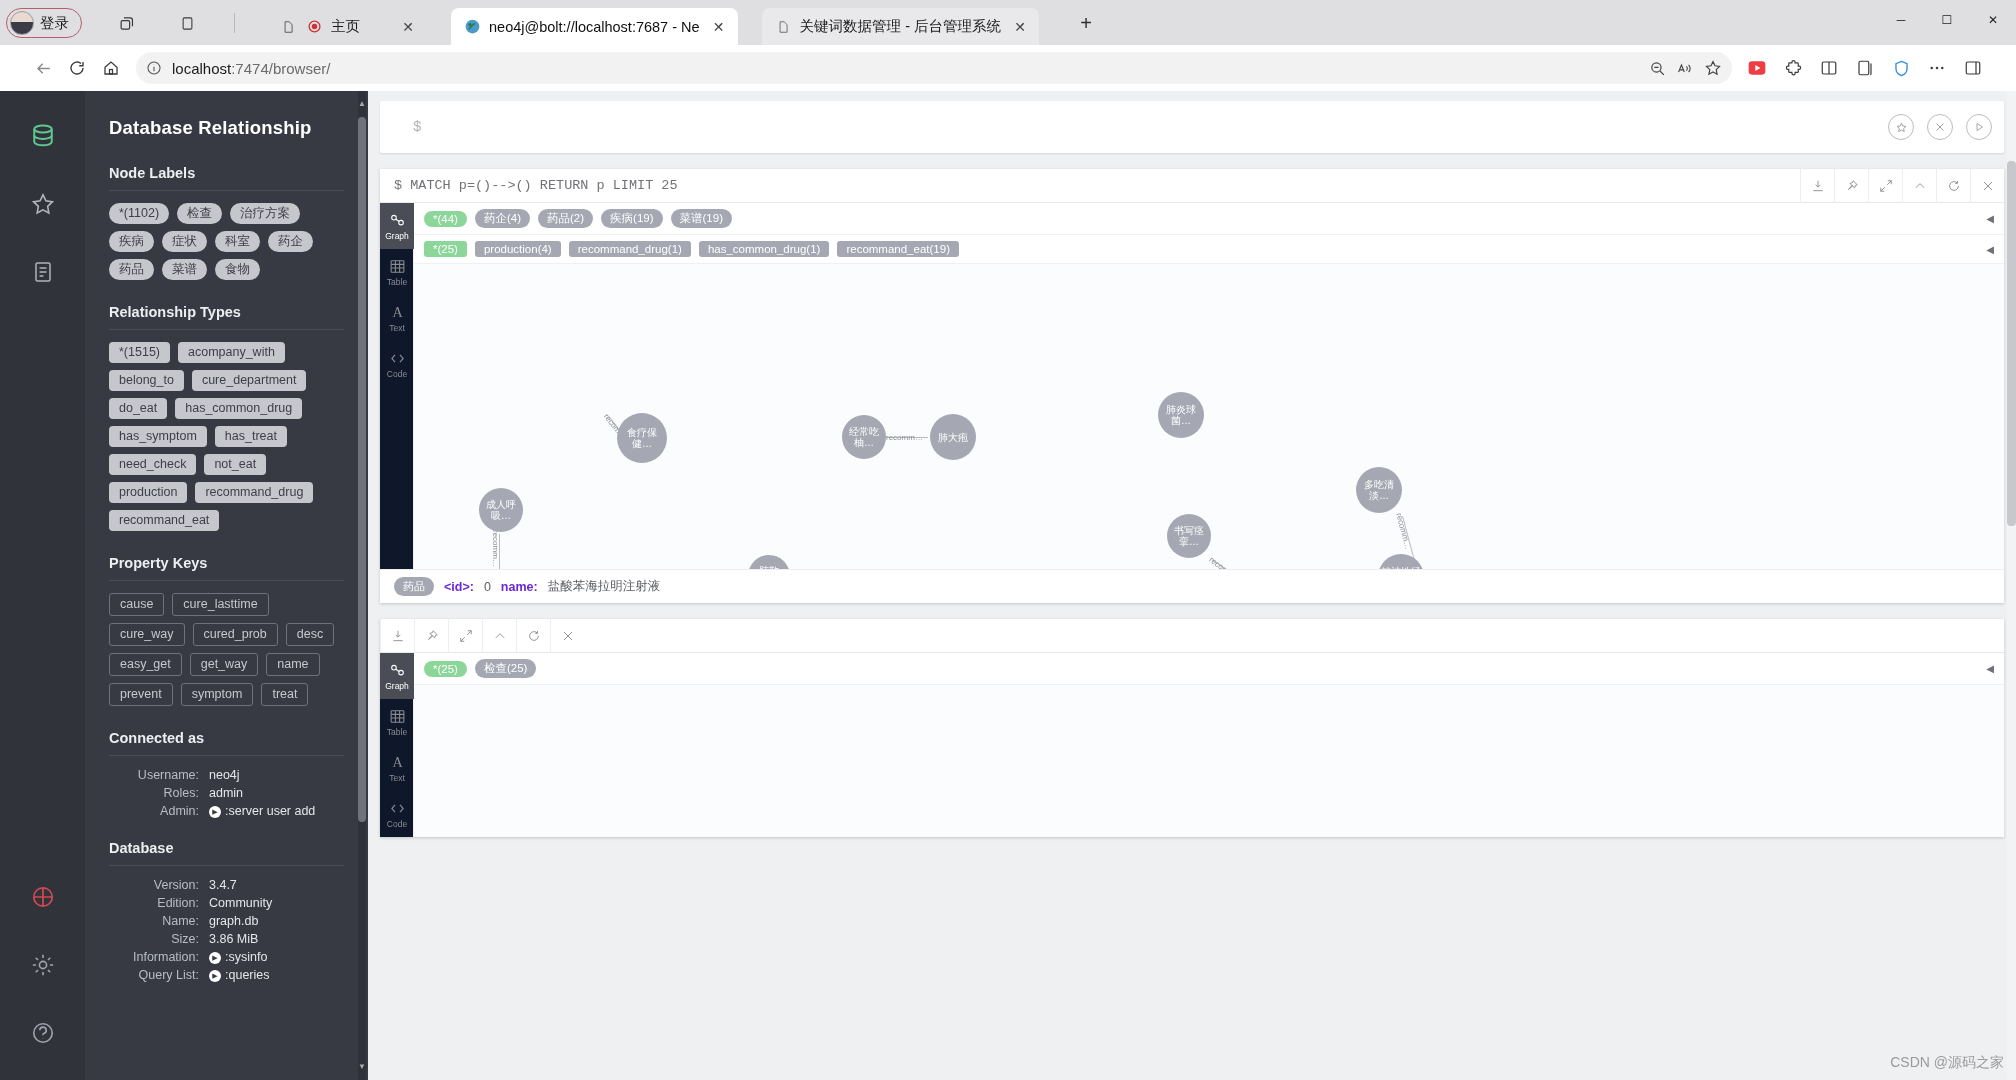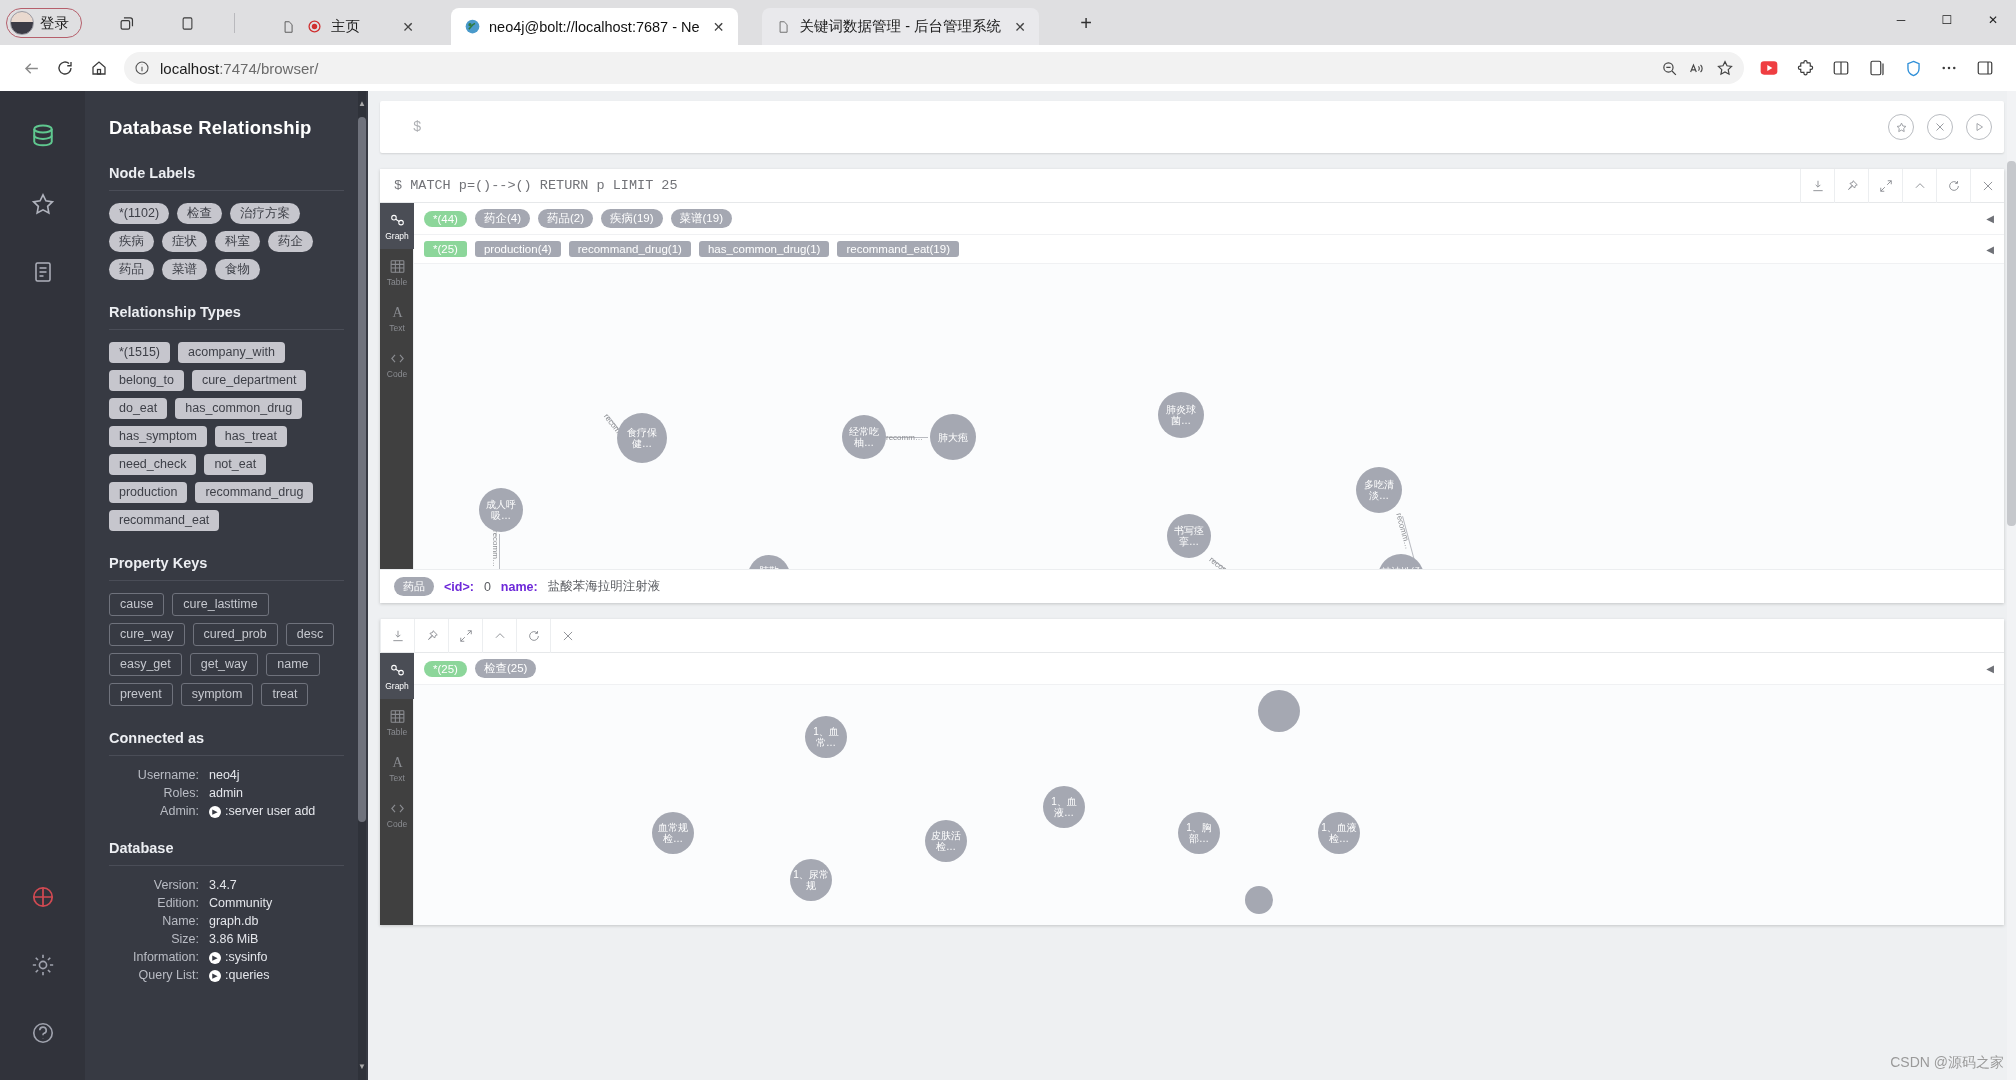--- a/index.html
+++ b/index.html
@@ -58,21 +58,21 @@
     display: flex; align-items: center; justify-content: center; font-size: 20px; color: #303030;
   }
   .wincontrols { position: absolute; right: 0; top: 0; display: flex; height: 40px; }
   .wincontrols div {
     width: 46px; display: flex; align-items: center; justify-content: center;
     font-size: 12px; color: #222;
   }
 
   .navbar {
     height: 46px; background: #ffffff; display: flex; align-items: center;
-    padding: 0 14px; 
+    padding: 0 26px; 
   }
   .navbtn {
     width: 34px; height: 34px; border-radius: 6px;
     display: flex; align-items: center; justify-content: center; color: #3b3b3b;
   }
   .omnibox {
     flex: 1; height: 32px; background: #f2f2f2; border-radius: 16px;
     display: flex; align-items: center; padding: 0 10px; margin: 0 8px; gap: 10px;
   }
   .omnibox .url { font-size: 15px; color: #6b6b6b; }
@@ -162,21 +162,21 @@
     flex: 1; font-family: "Liberation Mono", "DejaVu Sans Mono", monospace;
     font-size: 13.5px; color: #717277; padding-left: 14px; white-space: nowrap;
   }
   .frame-tools { display: flex; height: 34px; }
   .frame-tools .tbtn {
     width: 34px; display: flex; align-items: center; justify-content: center;
     border-left: 1px solid #eceef0; color: #8b8d92;
   }
   .frame-body { display: flex; position: relative; }
   .viewbar {
-    width: 34px; flex: none; background: #404040; padding-top: 0;
+    width: 34px; flex: none; background: #0f172a; padding-top: 0;
     border-right: 1px solid #eceef0;
   }
   .viewbtn {
     width: 34px; height: 46px; display: flex; flex-direction: column;
     align-items: center; justify-content: center; gap: 2px; color: #8a8c91; font-size: 8.5px;
   }
   .viewbtn.sel { background: #4a4d55; color: #fff; }
   .graph-area { flex: 1; position: relative; background: #fbfcfd; overflow: hidden; }
   .legend-row {
     display: flex; align-items: center; gap: 8px; padding: 6px 10px; flex-wrap: nowrap;
@@ -735,31 +735,20 @@
                   </span>
                   <span>Code</span>
                 </div>
               </div>
               <div class="graph-area">
                 <div class="legend-row">
                   <span class="lchip  all">*(25)</span>
                   <span class="lchip ">检查(25)</span>
                   <span class="legend-caret">◀</span>
                 </div>
-                <div class="canvas" style="height: 240px;">
-                  <div class="node" style="left: 391px; top: 31px; width: 42px; height: 42px;">1、血常…</div>
-                  <div class="node" style="left: 844px; top: 5px; width: 42px; height: 42px;"></div>
-                  <div class="node" style="left: 629px; top: 101px; width: 42px; height: 42px;">1、血液…</div>
-                  <div class="node" style="left: 764px; top: 127px; width: 42px; height: 42px;">1、胸部…</div>
-                  <div class="node" style="left: 904px; top: 127px; width: 42px; height: 42px;">1、血液检…</div>
-                  <div class="node" style="left: 238px; top: 127px; width: 42px; height: 42px;">血常规检…</div>
-                  <div class="node" style="left: 511px; top: 135px; width: 42px; height: 42px;">皮肤活检…</div>
-                  <div class="node" style="left: 376px; top: 174px; width: 42px; height: 42px;">1、尿常规</div>
-                  <div class="node" style="left: 831px; top: 201px; width: 28px; height: 28px;"></div>
-                </div>
               </div>
             </div>
           </div>
         </div>
 
       <div class="main-scrollbar"></div>
       <div class="main-thumb"></div>
     </div>
   </div>
 

